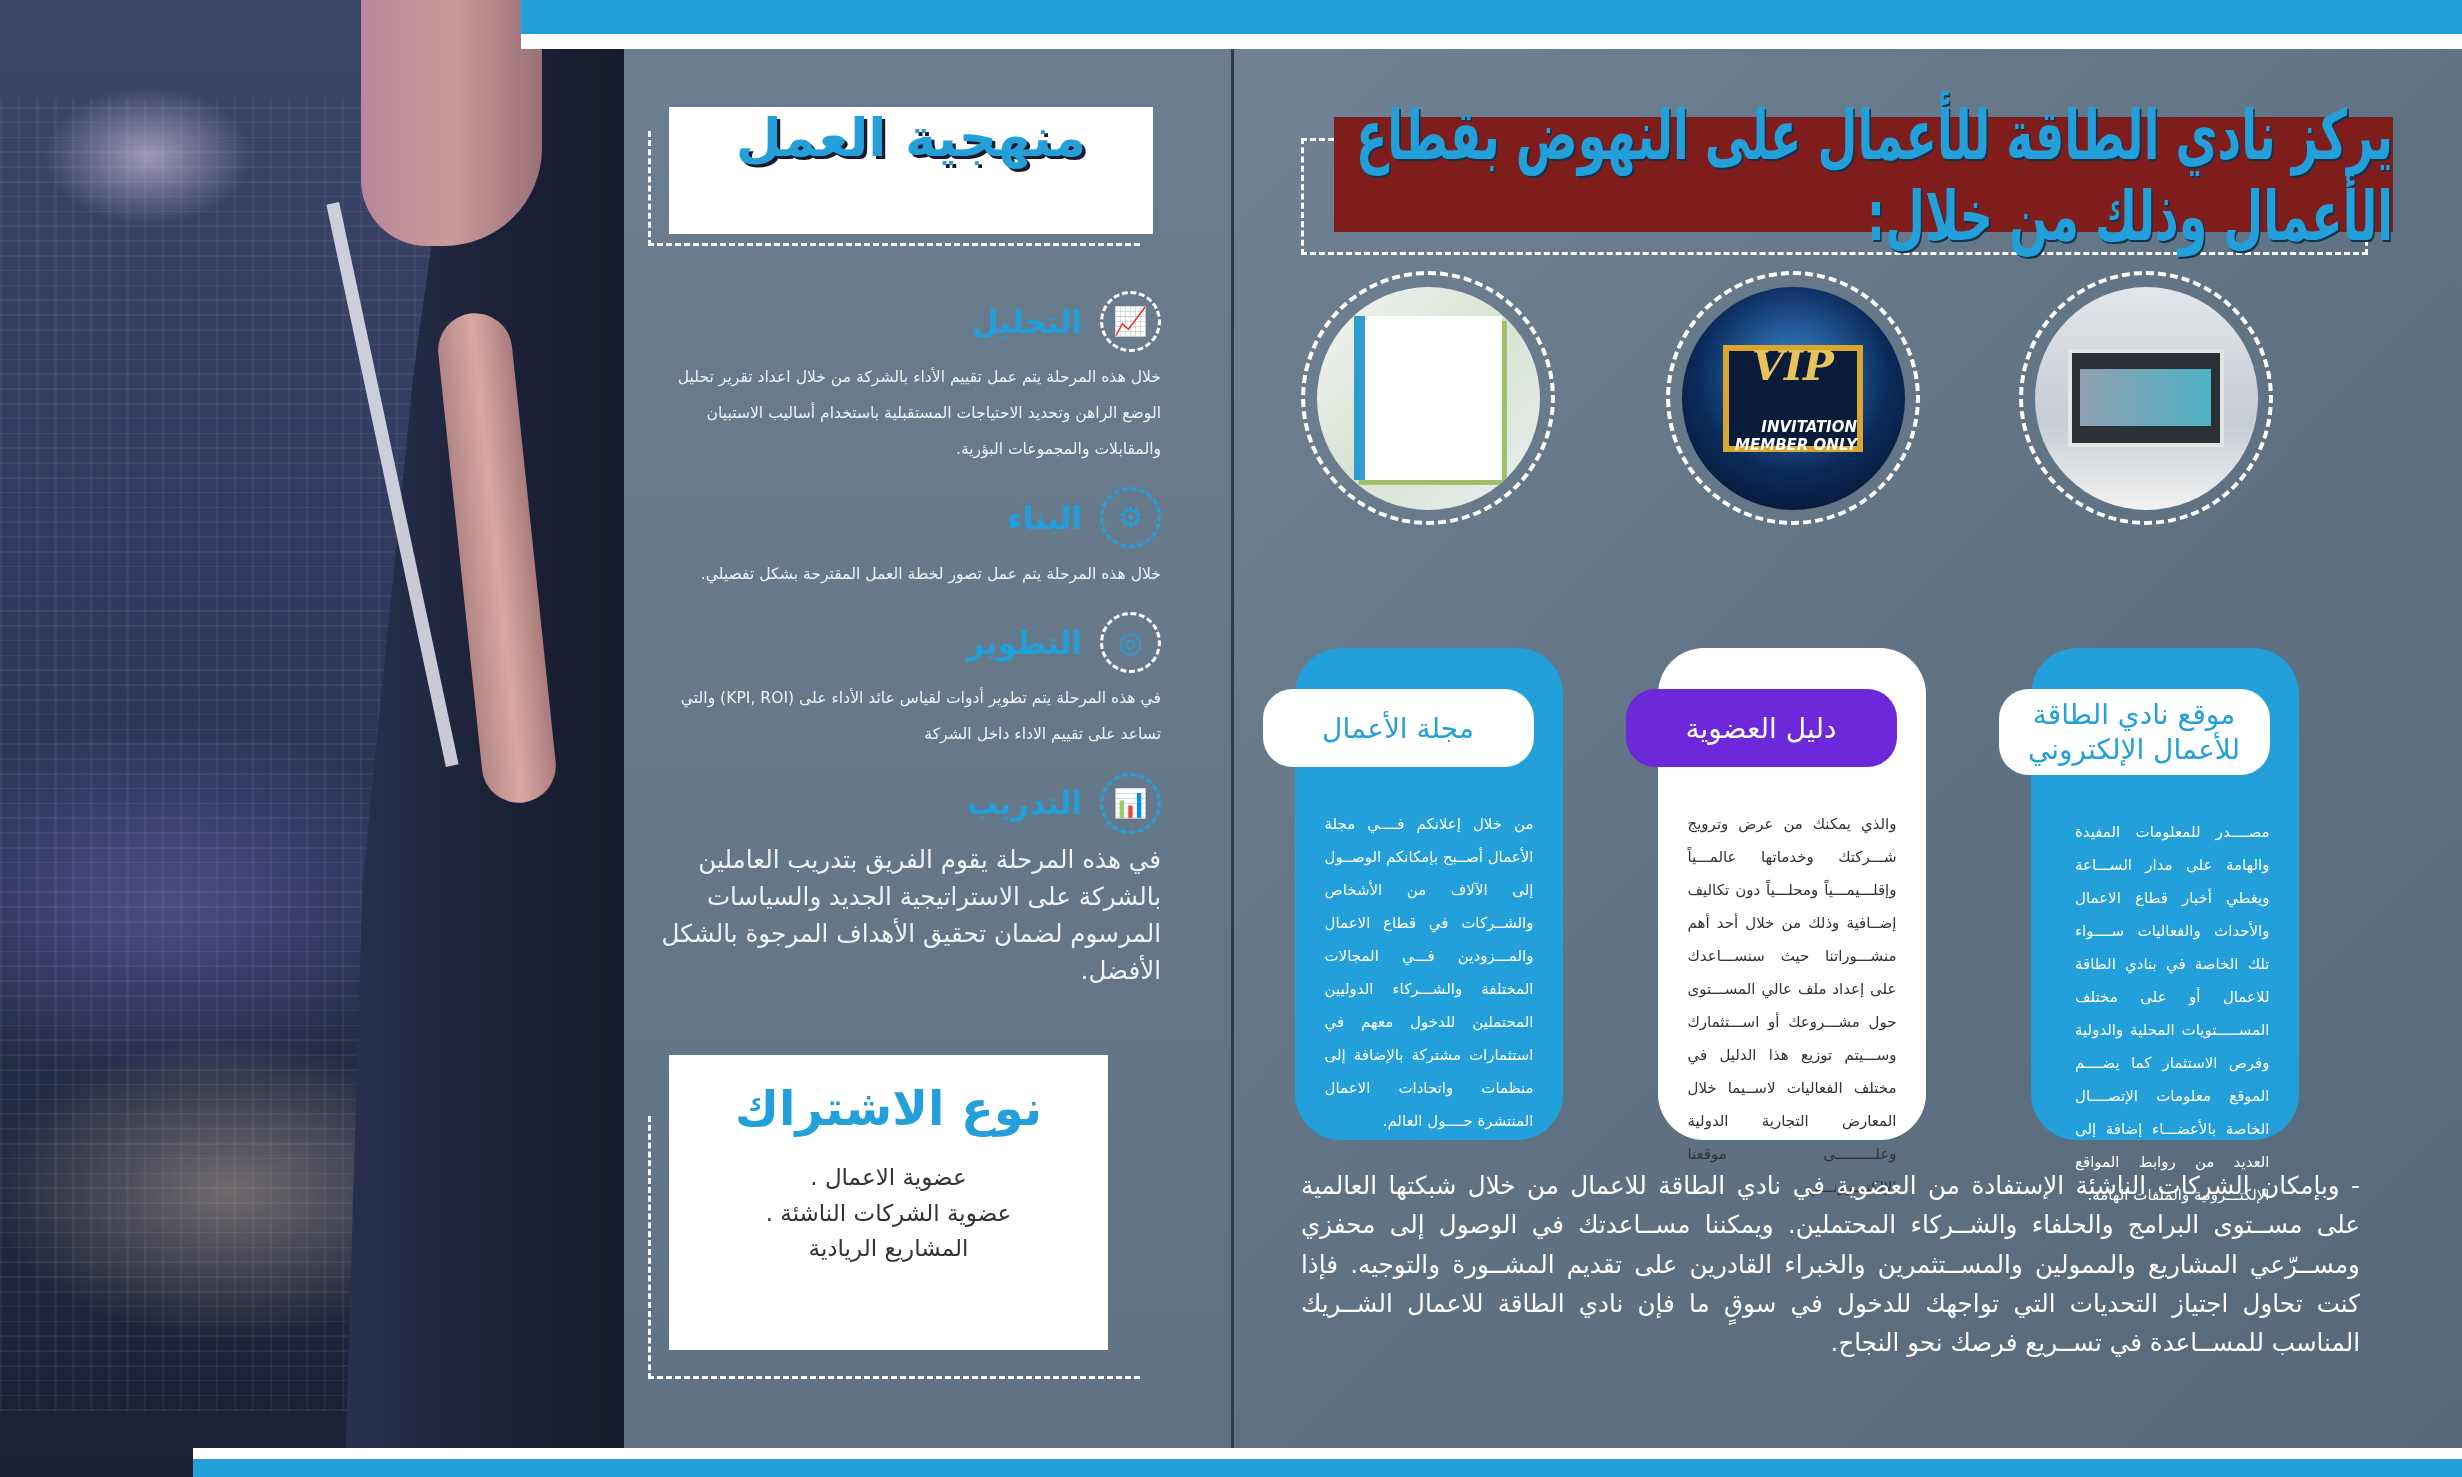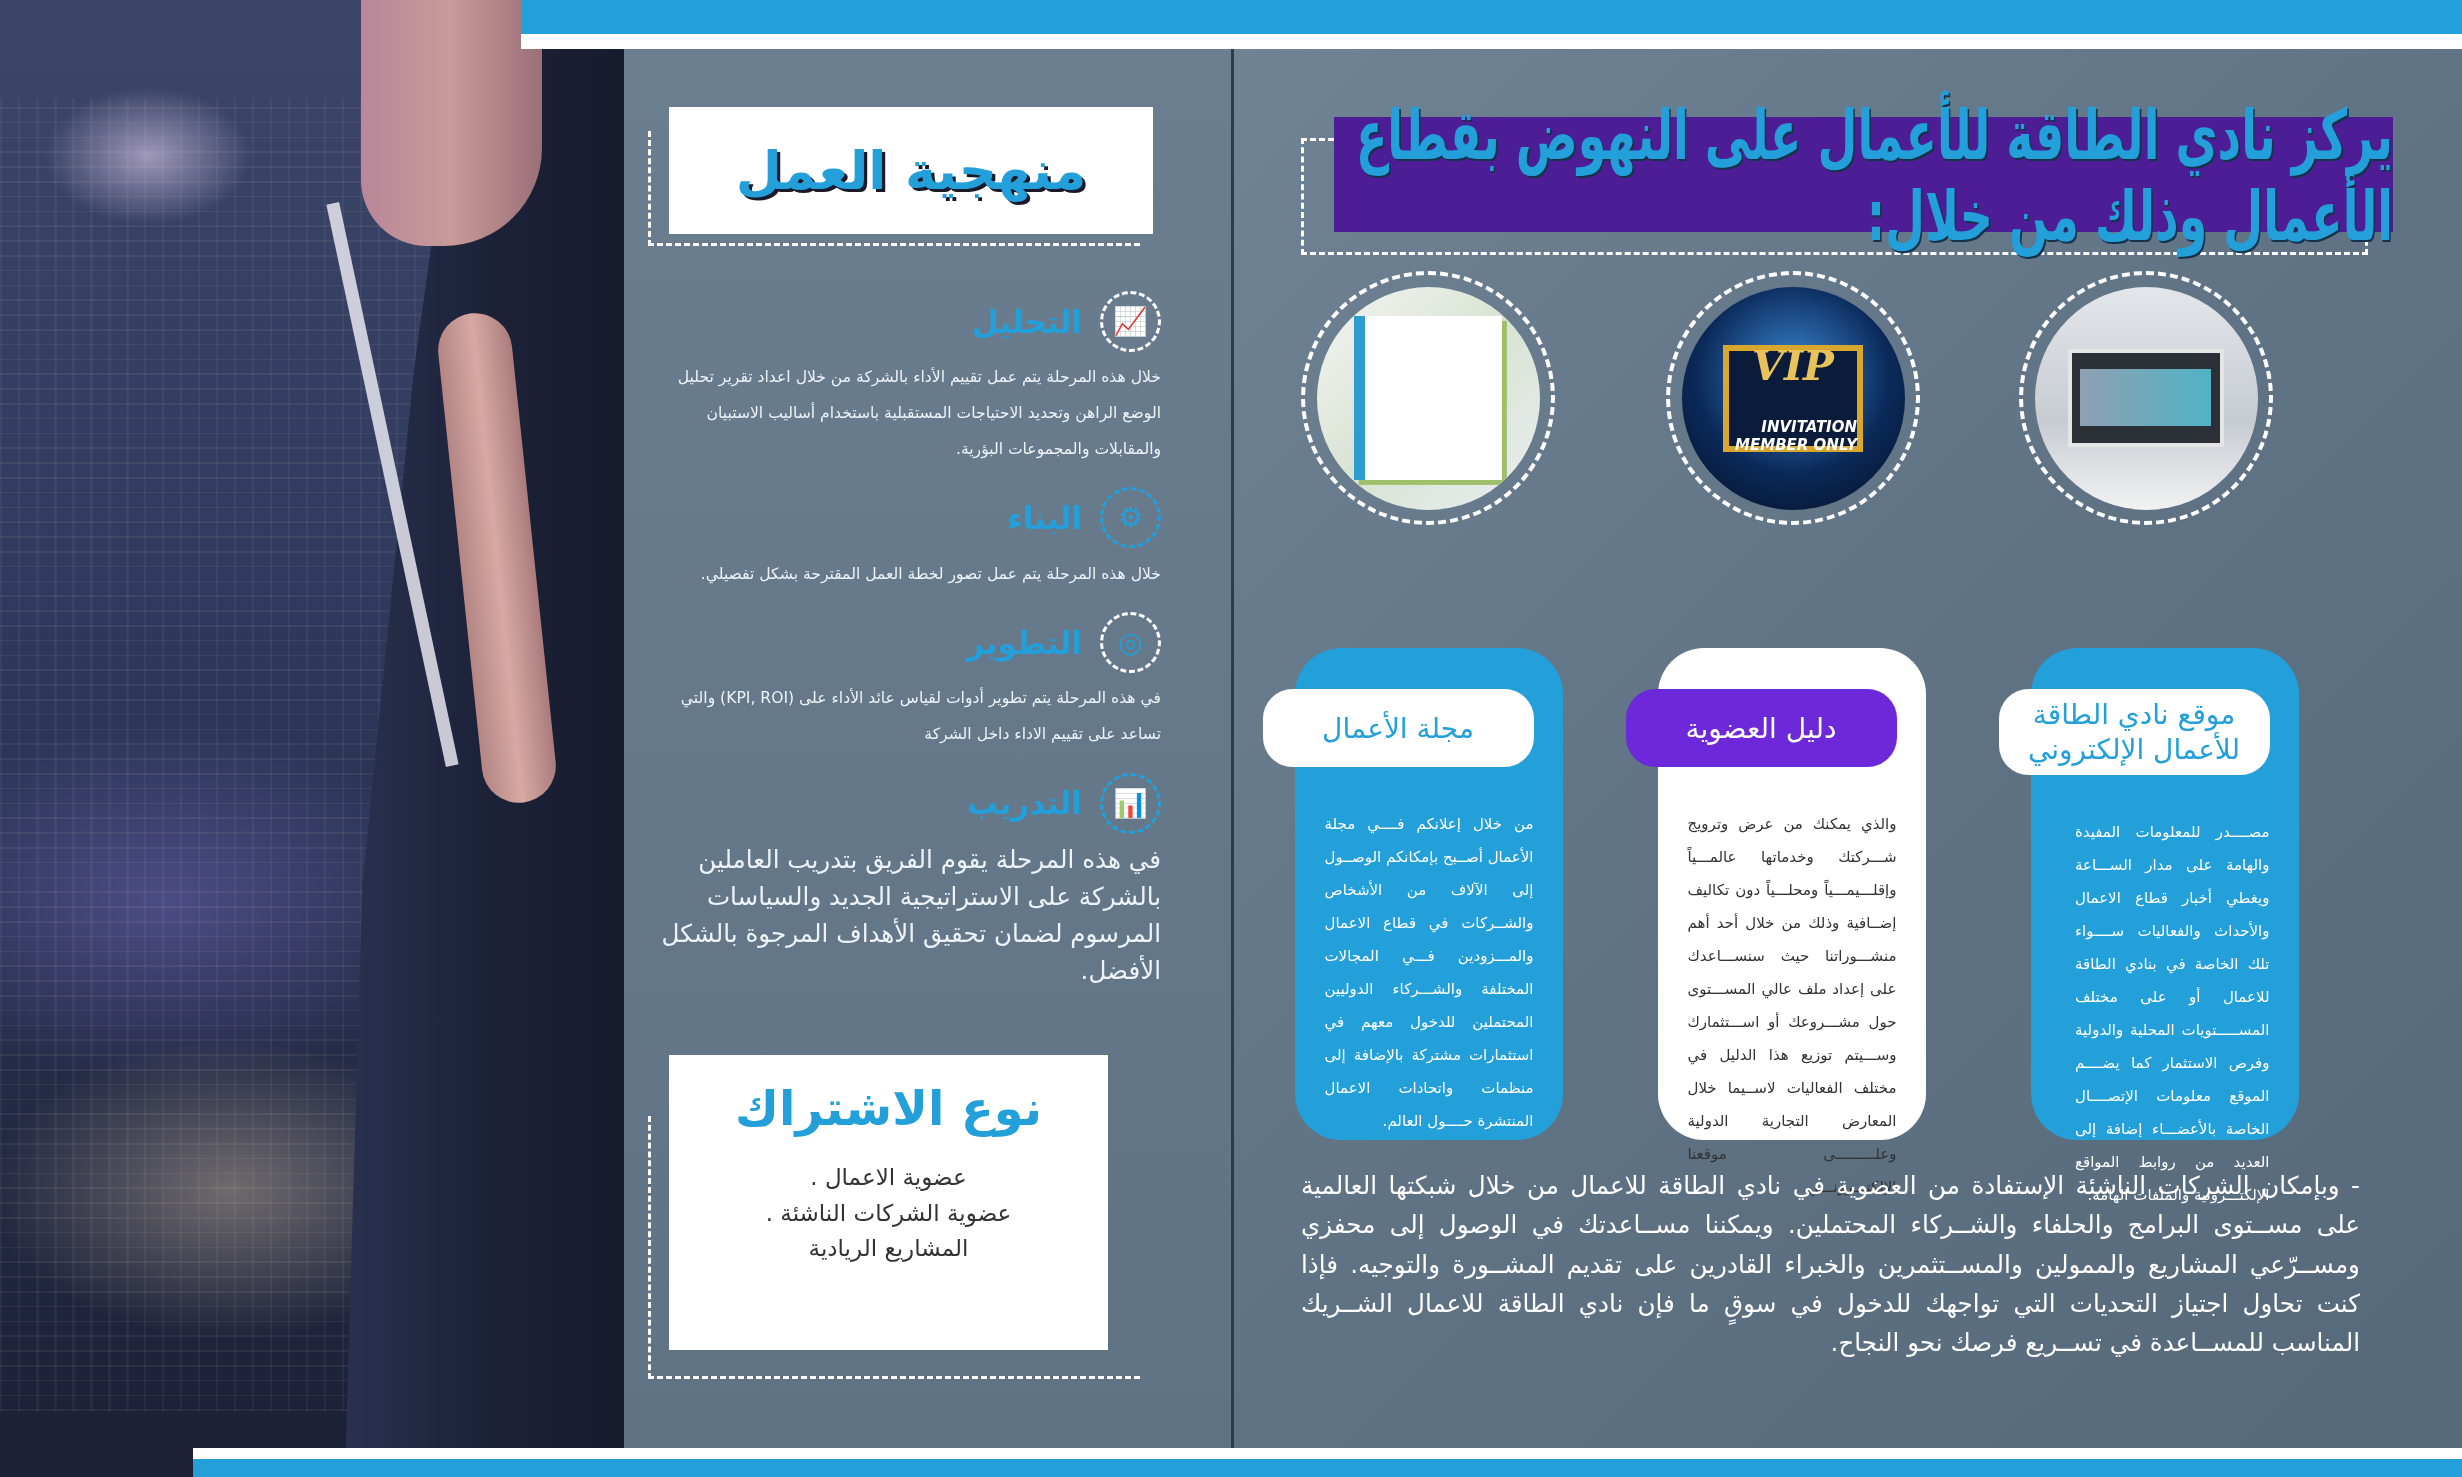--- a/index.html
+++ b/index.html
@@ -64,21 +64,21 @@
     position: absolute; left: 624px; top: 49px; width: 607px; height: 1399px;
     background: linear-gradient(180deg, #6b7e8f 0%, #5f7385 100%);
   }
 
   
   .dash-white { border: 3.3px dashed #ffffff; position: absolute; }
 
   
   .method-box {
     position: absolute; left: 669px; top: 107px; width: 484px; height: 127px;
-    background: #ffffff; display: flex; align-items: center; justify-content: center;
+    background: #ffffff; display: flex; justify-content: center;
   }
   .method-title {
     font-size: 53px; font-weight: bold; color: #239fda;
     text-shadow: 3.3px 3.3px 0 #1a1a2a;
   }
   .method-frame { left: 648px; top: 131px; width: 492px; height: 115px; border-top: none; border-right: none; }
 
   .steps { position: absolute; left: 636px; top: 291px; width: 525px; color: #ffffff; }
   .step { margin-bottom: 19.7px; }
   .step-head { display: flex; align-items: center; gap: 18px; margin-bottom: 8.2px; }
@@ -97,21 +97,21 @@
     position: absolute; left: 669px; top: 1055px; width: 439px; height: 295px;
     background: #ffffff; text-align: center; padding-top: 24.6px;
   }
   .sub-title { font-size: 48px; font-weight: bold; color: #239fda; margin-bottom: 24.6px; }
   .sub-item { font-size: 23px; color: #333; line-height: 1.55; }
   .sub-frame { left: 648px; top: 1116px; width: 492px; height: 263px; border-top: none; border-right: none; }
 
   
   .main-head {
     position: absolute; left: 1334px; top: 117px; width: 1059px; height: 115px;
-    background: #4c1d95; display: flex; align-items: center; justify-content: center;
+    background: #7f1d1d; display: flex; align-items: center; justify-content: center;
   }
   .main-title {
     font-size: 46px; font-weight: bold; color: #239fda;
     transform: scaleY(1.5); letter-spacing: -0.8px;
     text-shadow: 1.6px 1.6px 0 #14324a;
   }
   .head-frame { left: 1301px; top: 138px; width: 1067px; height: 117px; }
 
   
   .circle {

